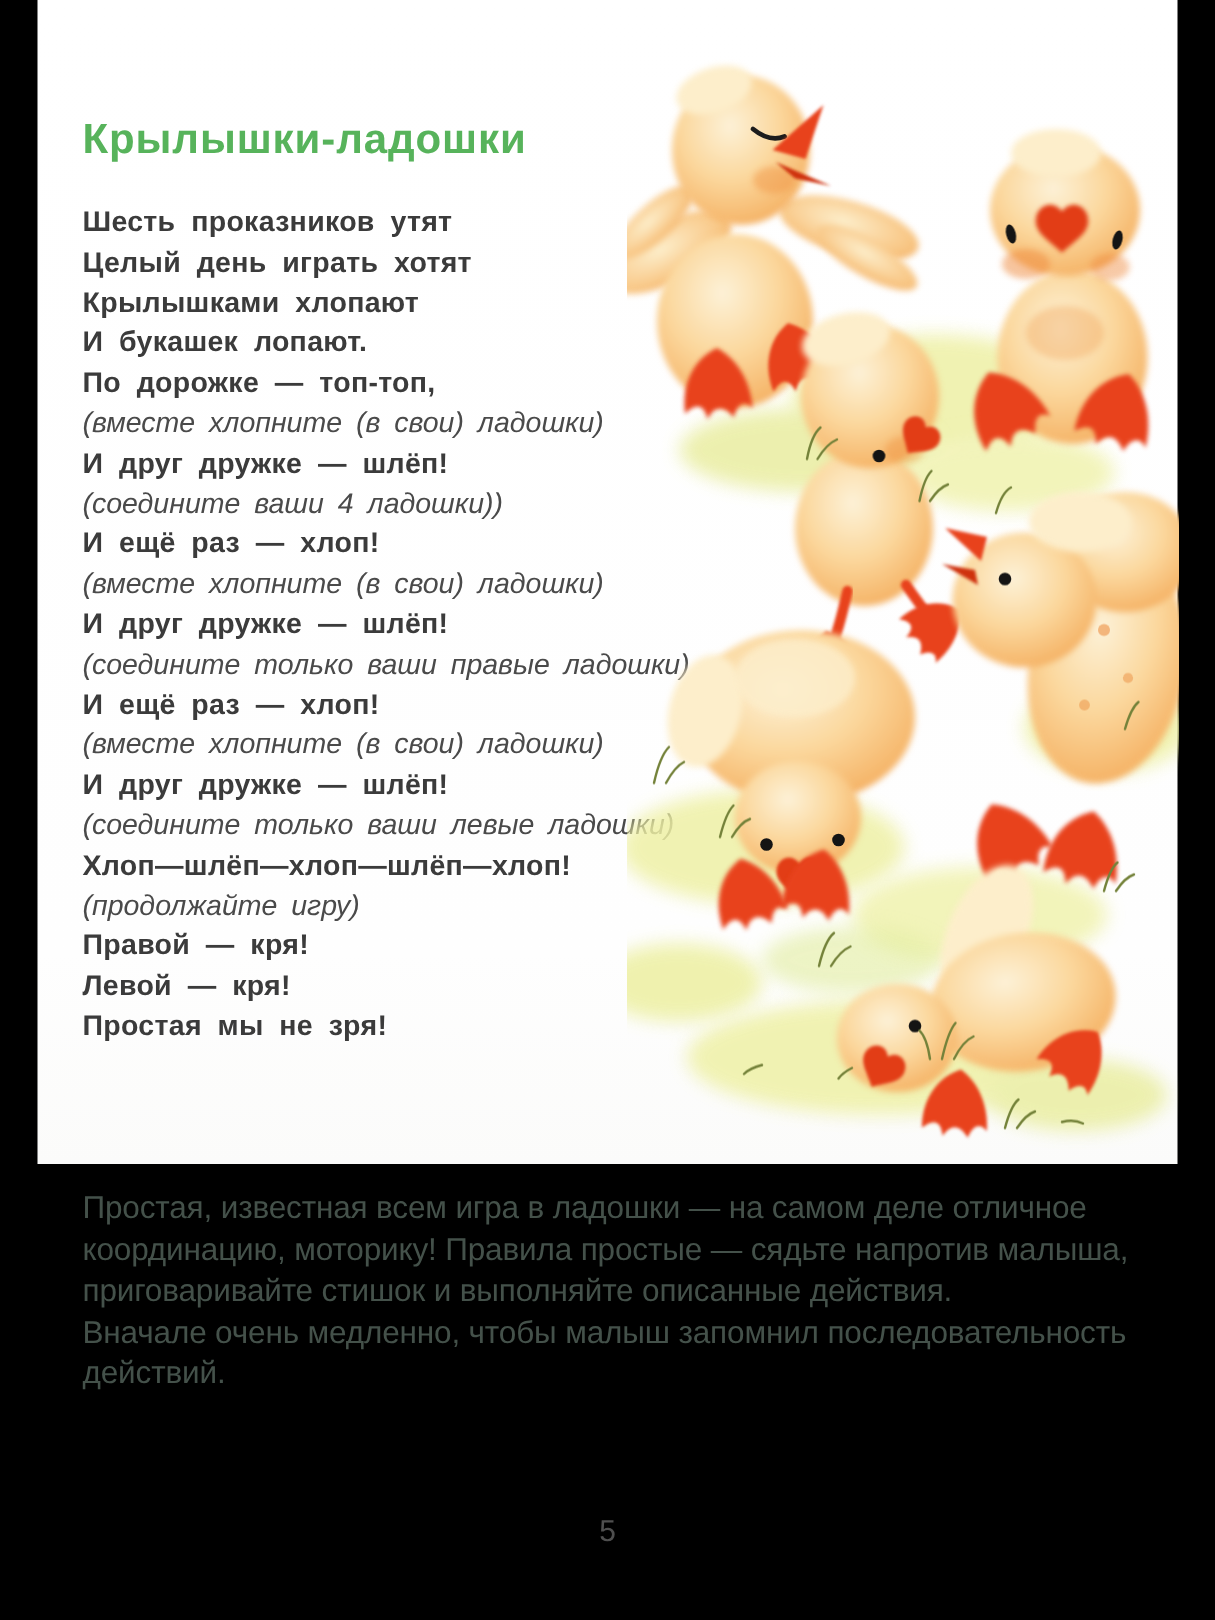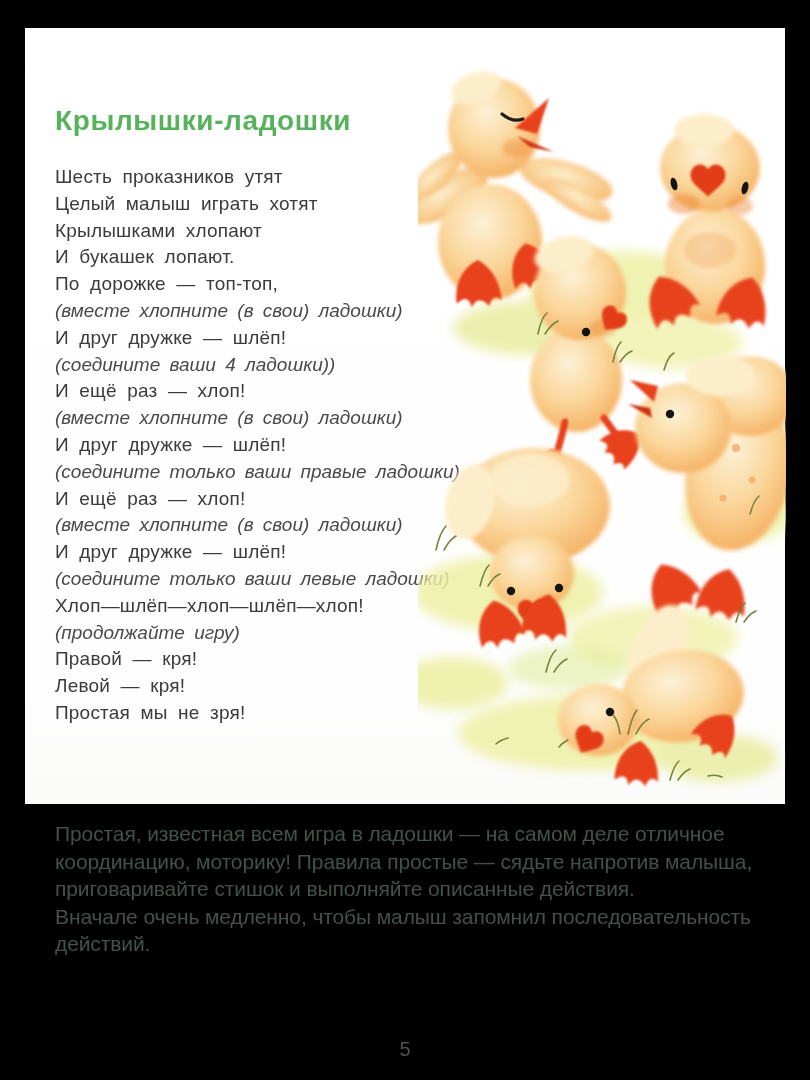--- a/index.html
+++ b/index.html
@@ -7,37 +7,36 @@
     width:810px;height:1080px;
     background:#000;
     position:relative;
     overflow:hidden;
     font-family:"Liberation Sans", sans-serif;
   }
   .paper{
     position:absolute;left:25px;top:0;
     width:760px;height:776px;
     background:linear-gradient(180deg,#ffffff 0%,#fefefe 82%,#fbfbfa 100%);
-    margin-top:28px;
   }
   .title{
     position:absolute;left:30px;top:77px;
     font-size:28px;font-weight:700;
     letter-spacing:.6px;
     color:#57b35b;
     white-space:nowrap;
   }
   .poem{
     position:absolute;left:30px;top:136px;
     width:430px;
     font-size:19px;line-height:26.8px;
     color:#3b3b3b;
     white-space:nowrap;
   }
-  .poem .b{font-weight:400;word-spacing:5px;letter-spacing:.2px;}
+  .poem .b{font-weight:700;word-spacing:5px;letter-spacing:.2px;}
   .poem .i{font-style:italic;font-weight:400;color:#4a4a4a;word-spacing:4px;}
   .note{
     position:absolute;left:30px;top:792px;
     width:706px;
     font-size:21px;line-height:27.6px;
     color:#44514a;
     letter-spacing:-.1px;
   }
   .note div{white-space:nowrap;}
   .pagenum{
@@ -52,21 +51,21 @@
 </style>
 </head>
 <body>
 
 <div class="paper">
 
   <div class="title">Крылышки-ладошки</div>
 
   <div class="poem">
     <div class="b">Шесть проказников утят</div>
-    <div class="b">Целый малыш играть хотят</div>
+    <div class="b">Целый день играть хотят</div>
     <div class="b">Крылышками хлопают</div>
     <div class="b">И букашек лопают.</div>
     <div class="b">По дорожке — топ-топ,</div>
     <div class="i">(вместе хлопните (в свои) ладошки)</div>
     <div class="b">И друг дружке — шлёп!</div>
     <div class="i">(соедините ваши 4 ладошки))</div>
     <div class="b">И ещё раз — хлоп!</div>
     <div class="i">(вместе хлопните (в свои) ладошки)</div>
     <div class="b">И друг дружке — шлёп!</div>
     <div class="i">(соедините только ваши правые ладошки)</div>

